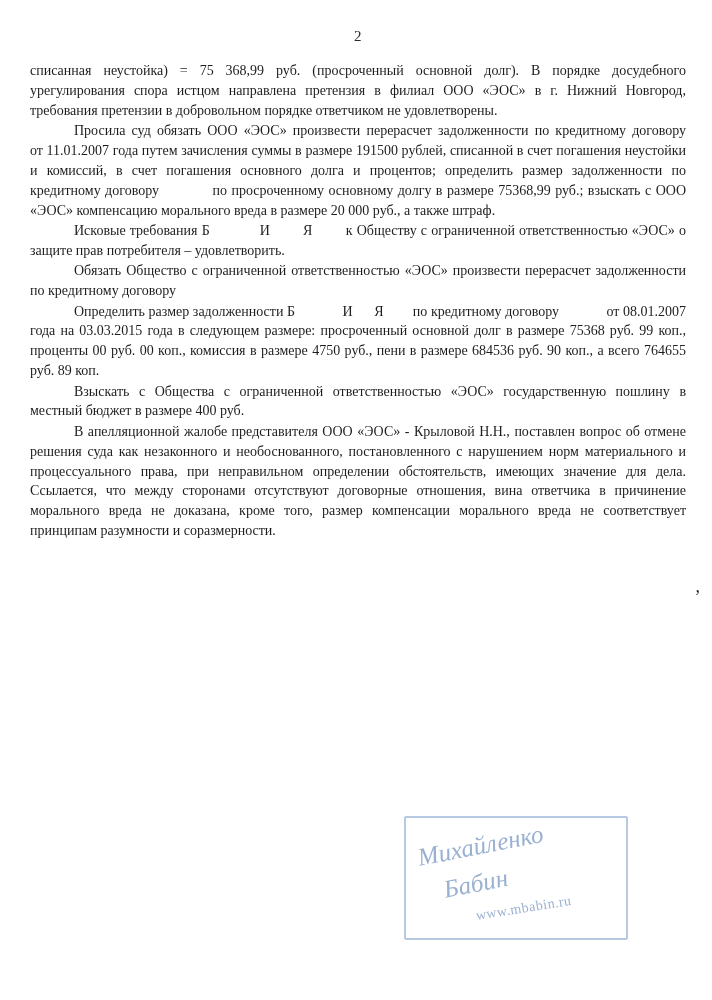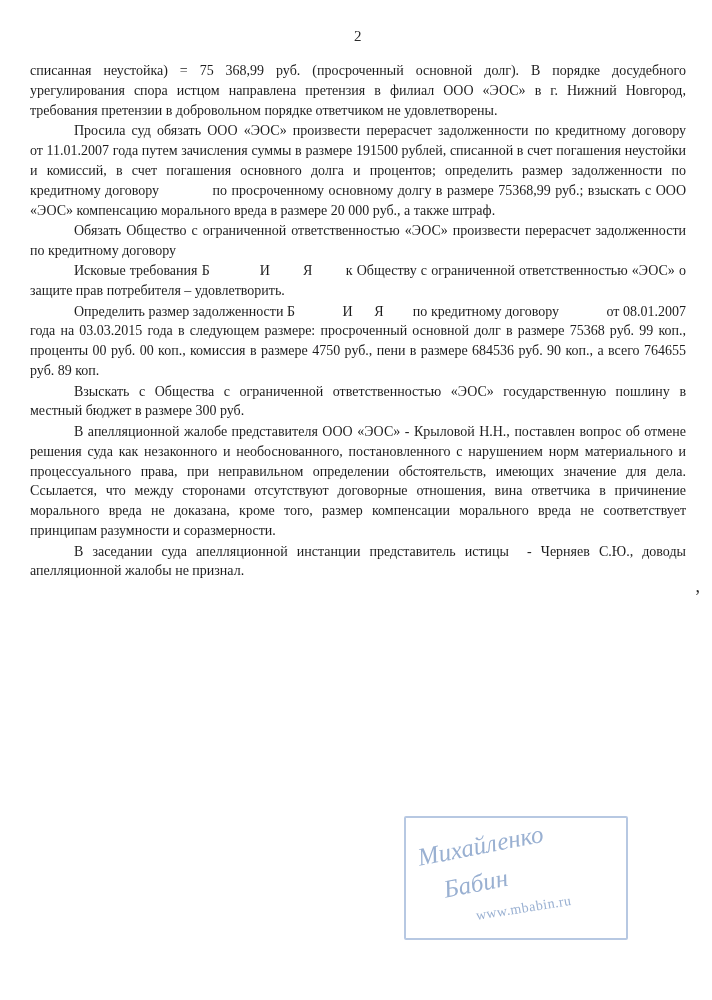--- a/index.html
+++ b/index.html
@@ -104,26 +104,25 @@
 </head>
 <body>
 
 <div class="page">
 
   <div class="page-number">2</div>
 
   <div class="body-text">
     <p class="para noindent">списанная неустойка) = 75 368,99 руб. (просроченный основной долг). В порядке досудебного урегулирования спора истцом направлена претензия в филиал ООО «ЭОС» в г. Нижний Новгород, требования претензии в добровольном порядке ответчиком не удовлетворены.</p>
     <p class="para indent">Просила суд обязать ООО «ЭОС» произвести перерасчет задолженности по кредитному договору                   от 11.01.2007 года путем зачисления суммы в размере 191500 рублей, списанной в счет погашения неустойки и комиссий, в счет погашения основного долга и процентов; определить размер задолженности по кредитному договору            по просроченному основному долгу в размере 75368,99 руб.; взыскать с ООО «ЭОС» компенсацию морального вреда в размере 20 000 руб., а также штраф.</p>
+    <p class="para indent">Исковые требования Б            И        Я        к Обществу с ограниченной ответственностью «ЭОС» о защите прав потребителя – удовлетворить.</p>
     <p class="para indent">Обязать Общество с ограниченной ответственностью «ЭОС» произвести перерасчет задолженности по кредитному договору</p>
-    <p class="para indent">Исковые требования Б            И        Я        к Обществу с ограниченной ответственностью «ЭОС» о защите прав потребителя – удовлетворить.</p>
     <p class="para indent">Определить размер задолженности Б             И      Я        по кредитному договору             от 08.01.2007 года на 03.03.2015 года в следующем размере: просроченный основной долг в размере 75368 руб. 99 коп., проценты 00 руб. 00 коп., комиссия в размере 4750 руб., пени в размере 684536 руб. 90 коп., а всего 764655 руб. 89 коп.</p>
-    <p class="para indent">Взыскать с Общества с ограниченной ответственностью «ЭОС» государственную пошлину в местный бюджет в размере 300 руб.</p>
+    <p class="para indent">Взыскать с Общества с ограниченной ответственностью «ЭОС» государственную пошлину в местный бюджет в размере 400 руб.</p>
     <p class="para indent">В апелляционной жалобе представителя ООО «ЭОС» - Крыловой Н.Н., поставлен вопрос об отмене решения суда как незаконного и необоснованного, постановленного с нарушением норм материального и процессуального права, при неправильном определении обстоятельств, имеющих значение для дела. Ссылается, что между сторонами отсутствуют договорные отношения, вина ответчика в причинение морального вреда не доказана, кроме того, размер компенсации морального вреда не соответствует принципам разумности и соразмерности.</p>
-    <p class="para indent">В заседании суда апелляционной инстанции представитель истицы  - Черняев С.Ю., доводы апелляционной жалобы не признал.</p>
   </div>
 
   <div class="side-mark">,</div>
 
   <div class="stamp">
     <div class="stamp-box"></div>
     <div class="stamp-line1">Михайленко</div>
     <div class="stamp-line2">Бабин</div>
     <div class="stamp-line3">www.mbabin.ru</div>
   </div>

